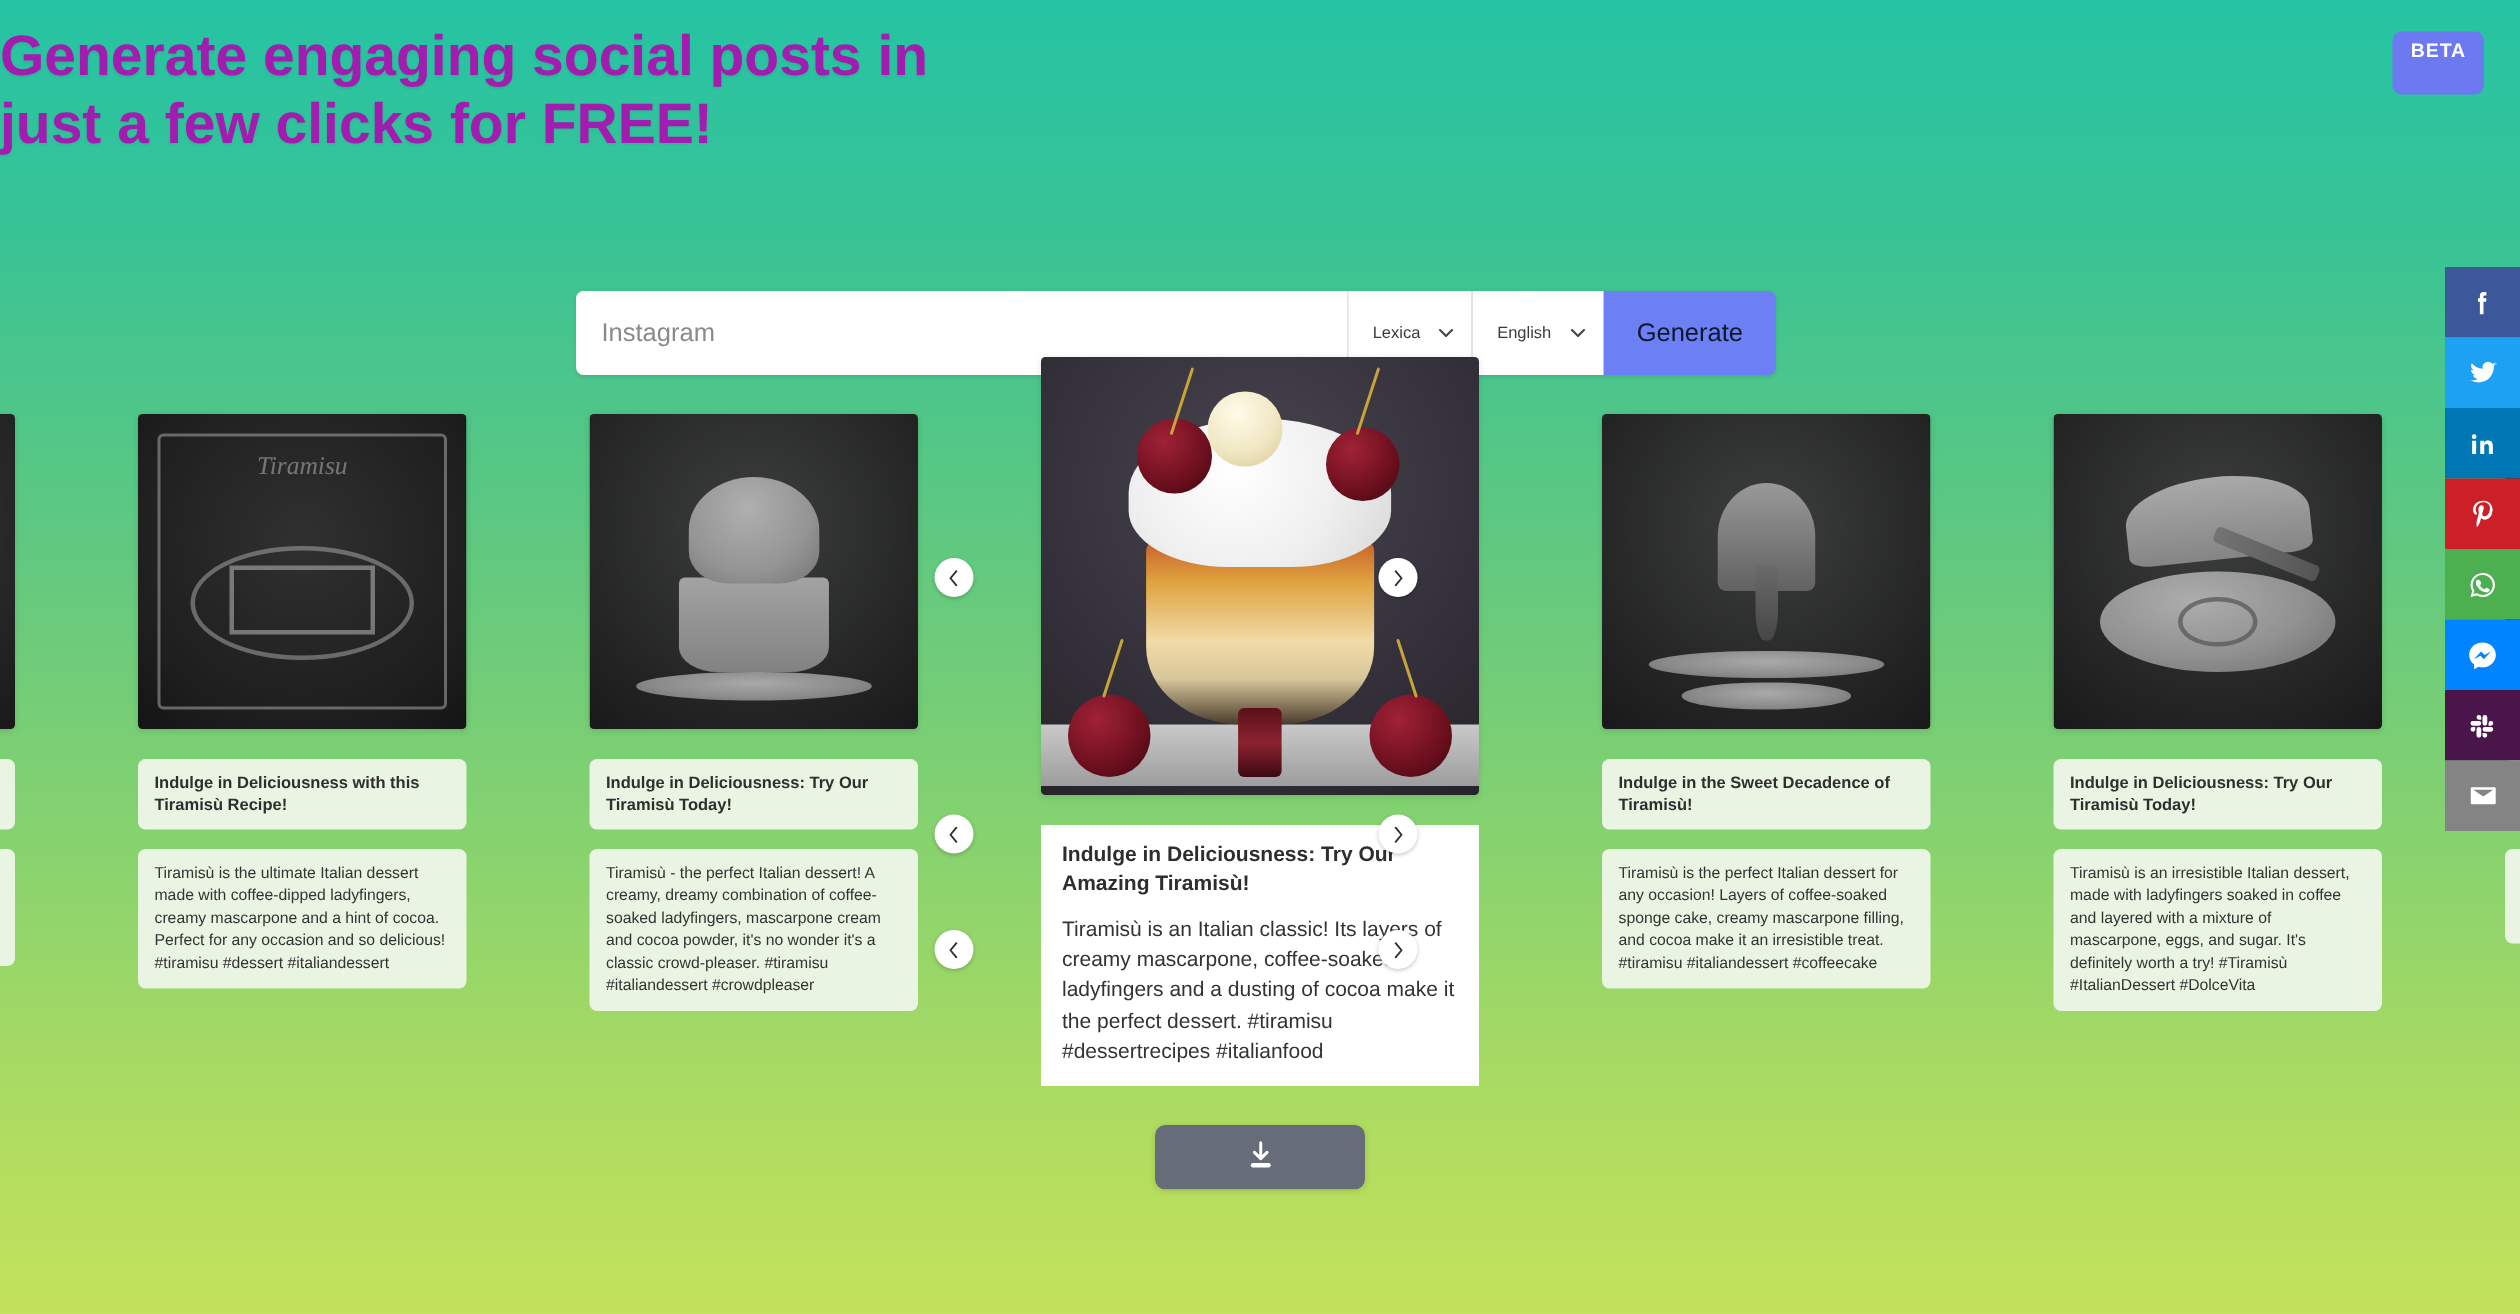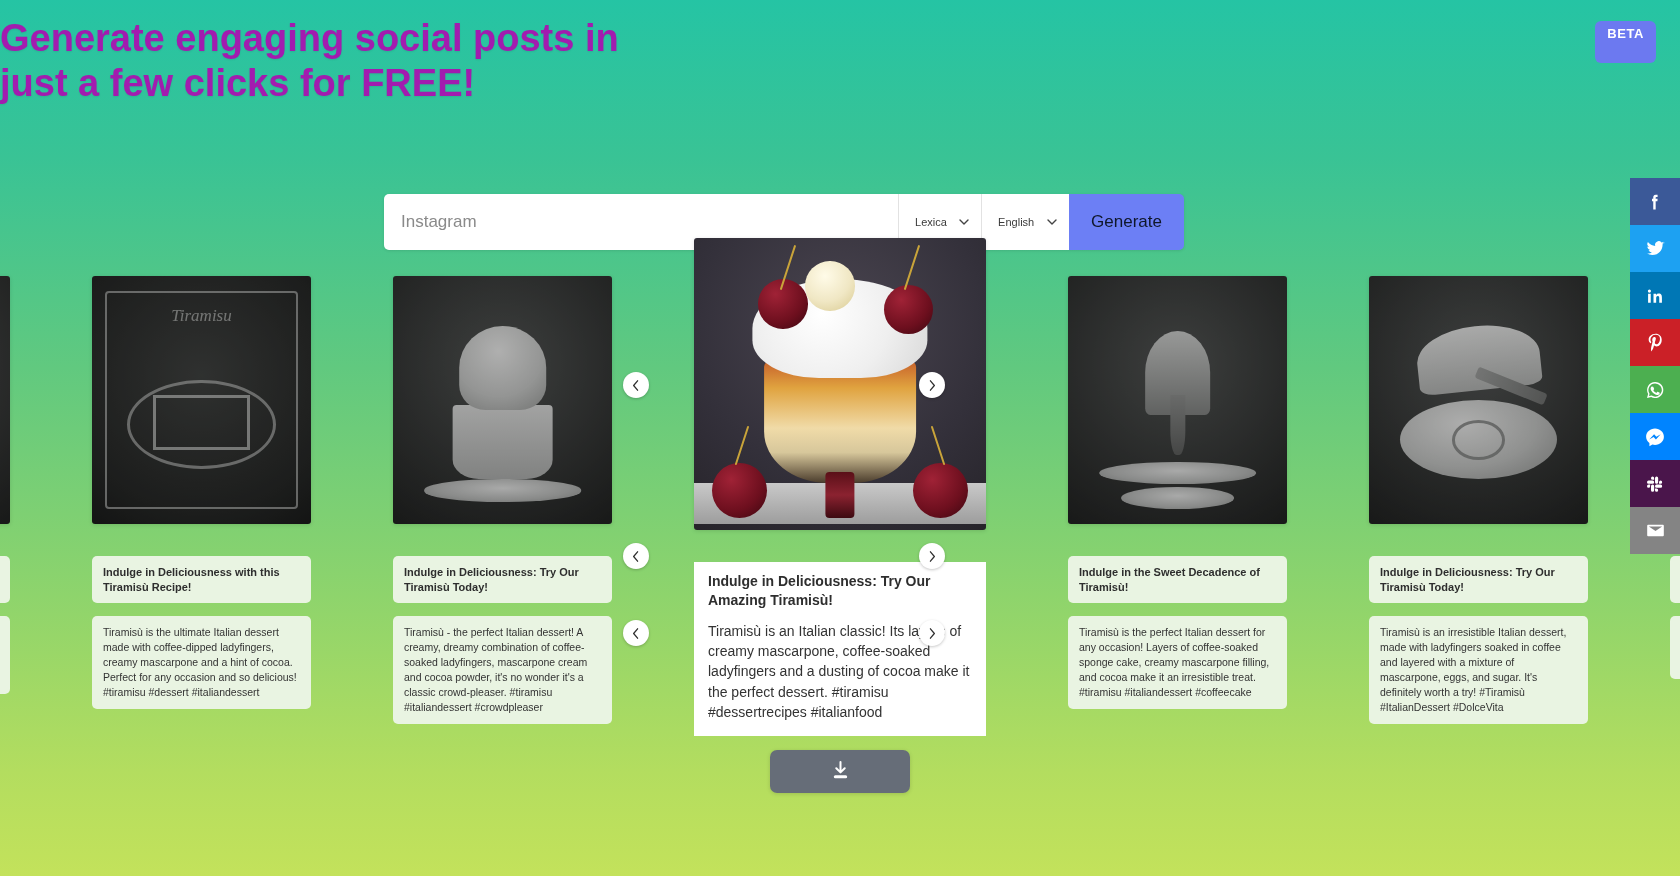--- a/index.html
+++ b/index.html
@@ -124,40 +124,40 @@
     width: 1760px;
     justify-content: center;
   }
 
   .card {
     width: 219px;
     flex: 0 0 219px;
     position: relative;
   }
   .card .thumb {
-    width: 219px; height: 248px;
+    width: 219px; height: 210px;
     border-radius: 3px;
     overflow: hidden;
     position: relative;
     margin-top: 38px;
     box-shadow: 0 1px 4px rgba(0,0,0,.12);
   }
   .card.center {
     width: 292px;
     flex: 0 0 292px;
     z-index: 20;
   }
   .card.center .thumb {
     width: 292px; height: 292px;
     margin-top: 0;
   }
   .card.center .panel-wrap { background: #ffffff; }
 
   .panel-wrap {
-    margin-top: 32px;
+    margin-top: 20px;
   }
   .panel {
     background: #e9f4e2;
     border-radius: 5px;
     padding: 9px 11px;
     color: #2e2e2e;
   }
   .panel.title {
     font-size: 11px;
     font-weight: bold;

